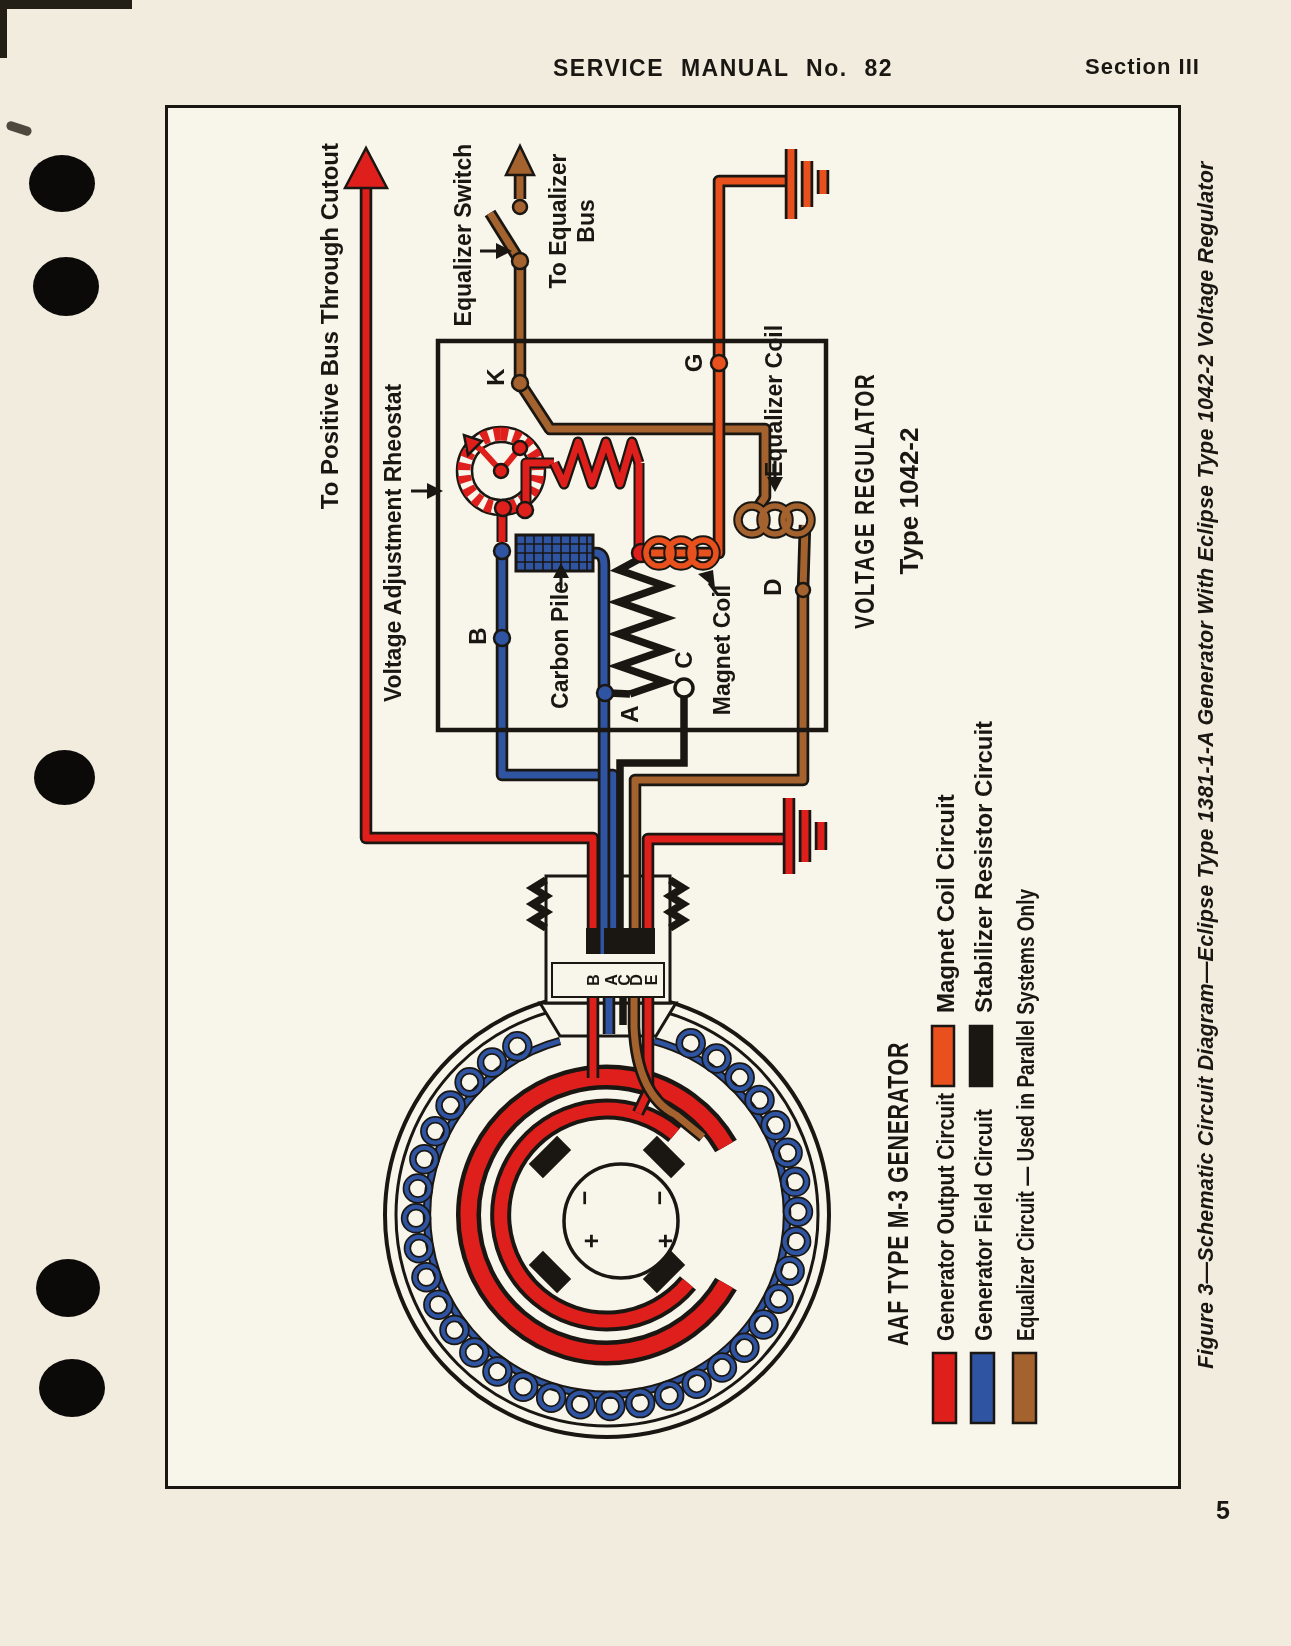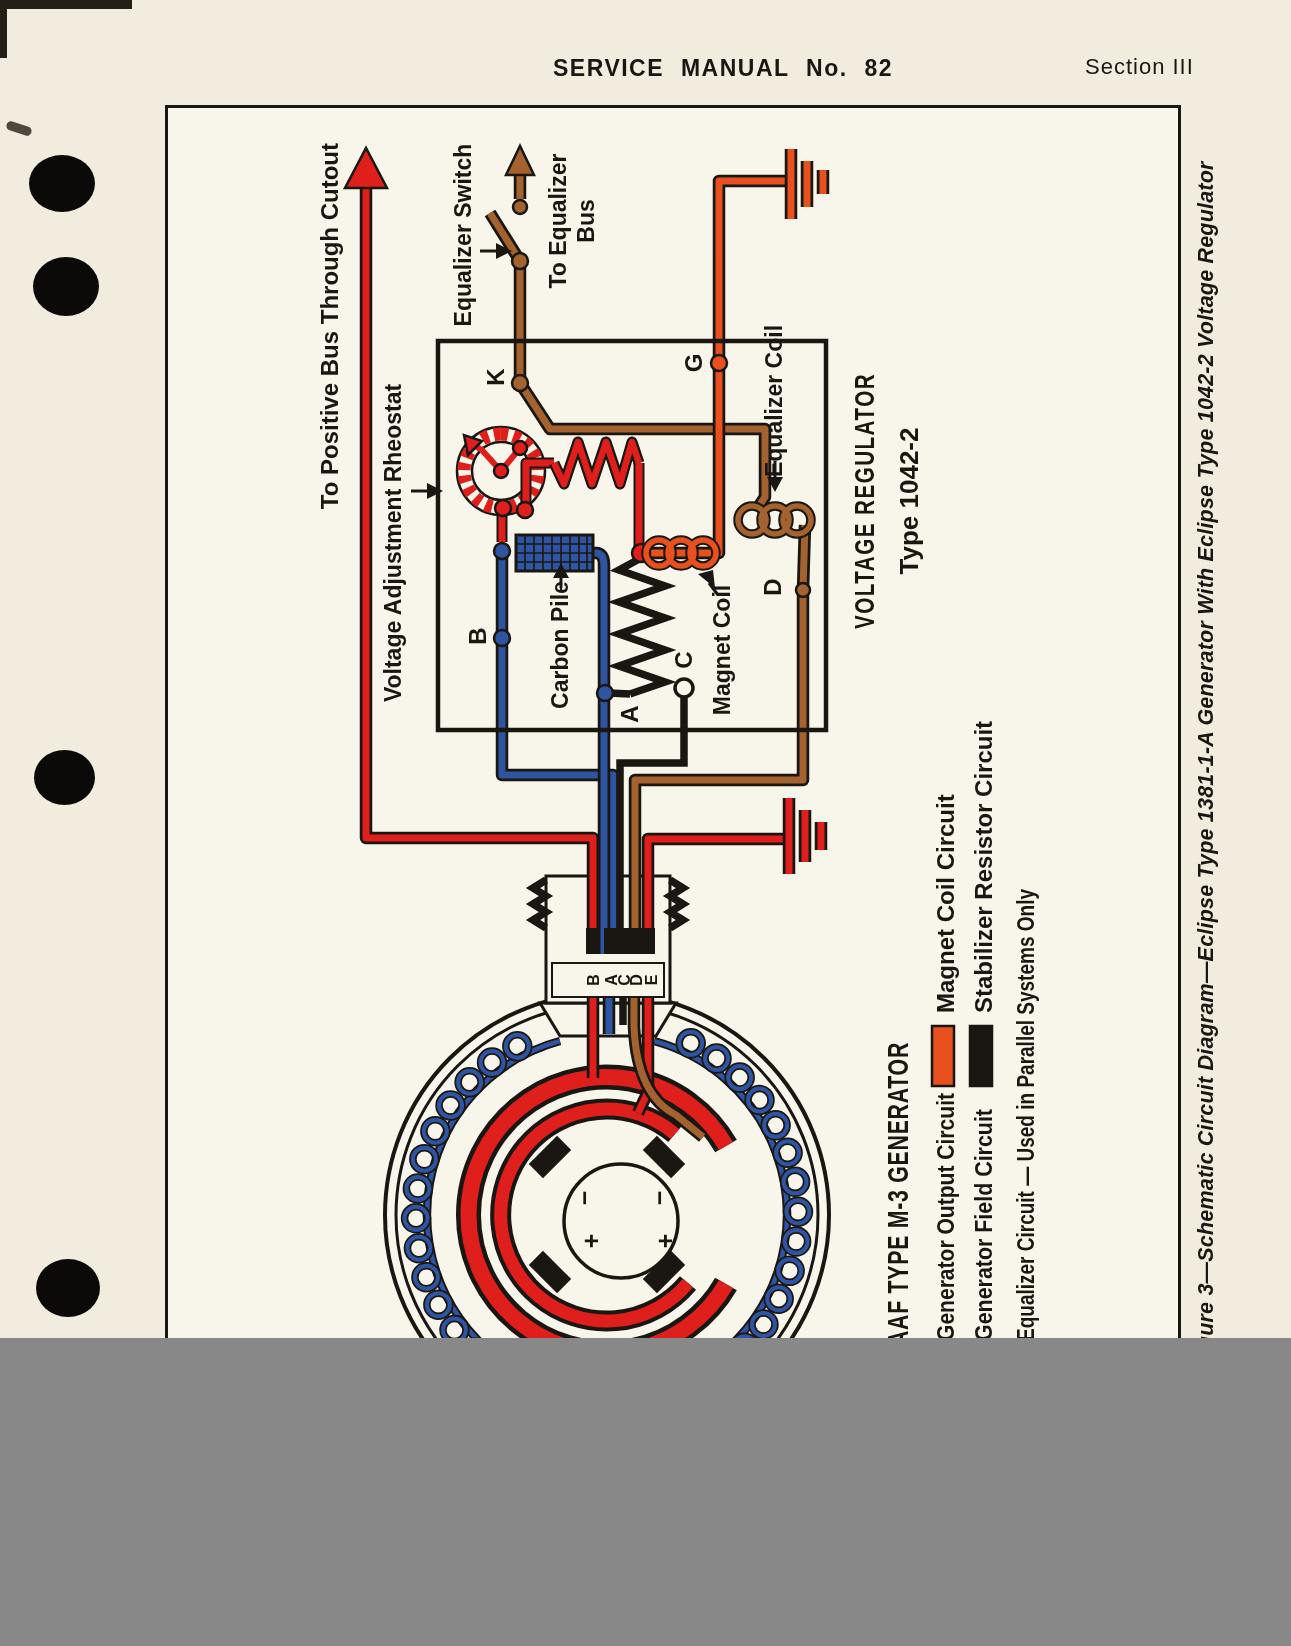--- a/index.html
+++ b/index.html
@@ -1,26 +1,26 @@
 <!DOCTYPE html>
 <html><head>
 <meta charset="utf-8">
 <style>
   html,body{margin:0;padding:0;}
   body{background:#888;}
   #page{
-    position:relative; width:1291px; height:1338px;
+    position:relative; width:1291px; height:1646px;
     background:#f2ecdf; overflow:hidden;
     font-family:"Liberation Sans", sans-serif; color:#1a1713;
   }
   .hole{position:absolute;background:#0b0a08;border-radius:50%;}
   .artifact{position:absolute;background:#241f16;}
   #hdr-center{position:absolute;left:553px;top:55px;font-size:23px;font-weight:bold;
     letter-spacing:1.5px;word-spacing:9px;}
-  #hdr-right{position:absolute;left:1085px;top:54px;font-size:22px;font-weight:normal;letter-spacing:1px;text-align:right;}
+  #hdr-right{position:absolute;left:1085px;top:54px;font-size:22px;font-weight:bold;letter-spacing:1px;text-align:right;}
   #frame{position:absolute;left:165px;top:105px;width:1016px;height:1384px;box-sizing:border-box;
     border:3px solid #1a1713;background:#f8f5eb;}
   #canvas-wrap{position:absolute;left:-184px;top:184px;width:1383px;height:1015px;
     transform:rotate(-90deg);}
   #caption{position:absolute;left:1206px;top:765px;transform:translate(-50%,-50%) rotate(-90deg);
     font-size:21.5px;font-weight:bold;font-style:italic;white-space:nowrap;letter-spacing:.2px;}
   #pagenum{position:absolute;left:1216px;top:1496px;font-size:25px;font-weight:bold;}
   text{font-family:"Liberation Sans",sans-serif;font-weight:bold;fill:#1a1713;}
   .t16{font-size:16px;} .t23{font-size:23px;} .t24{font-size:24px;} .t25{font-size:25px;}
   .t26{font-size:26px;} .t28{font-size:28px;letter-spacing:2px;} .t29{font-size:29px;letter-spacing:1px;}

